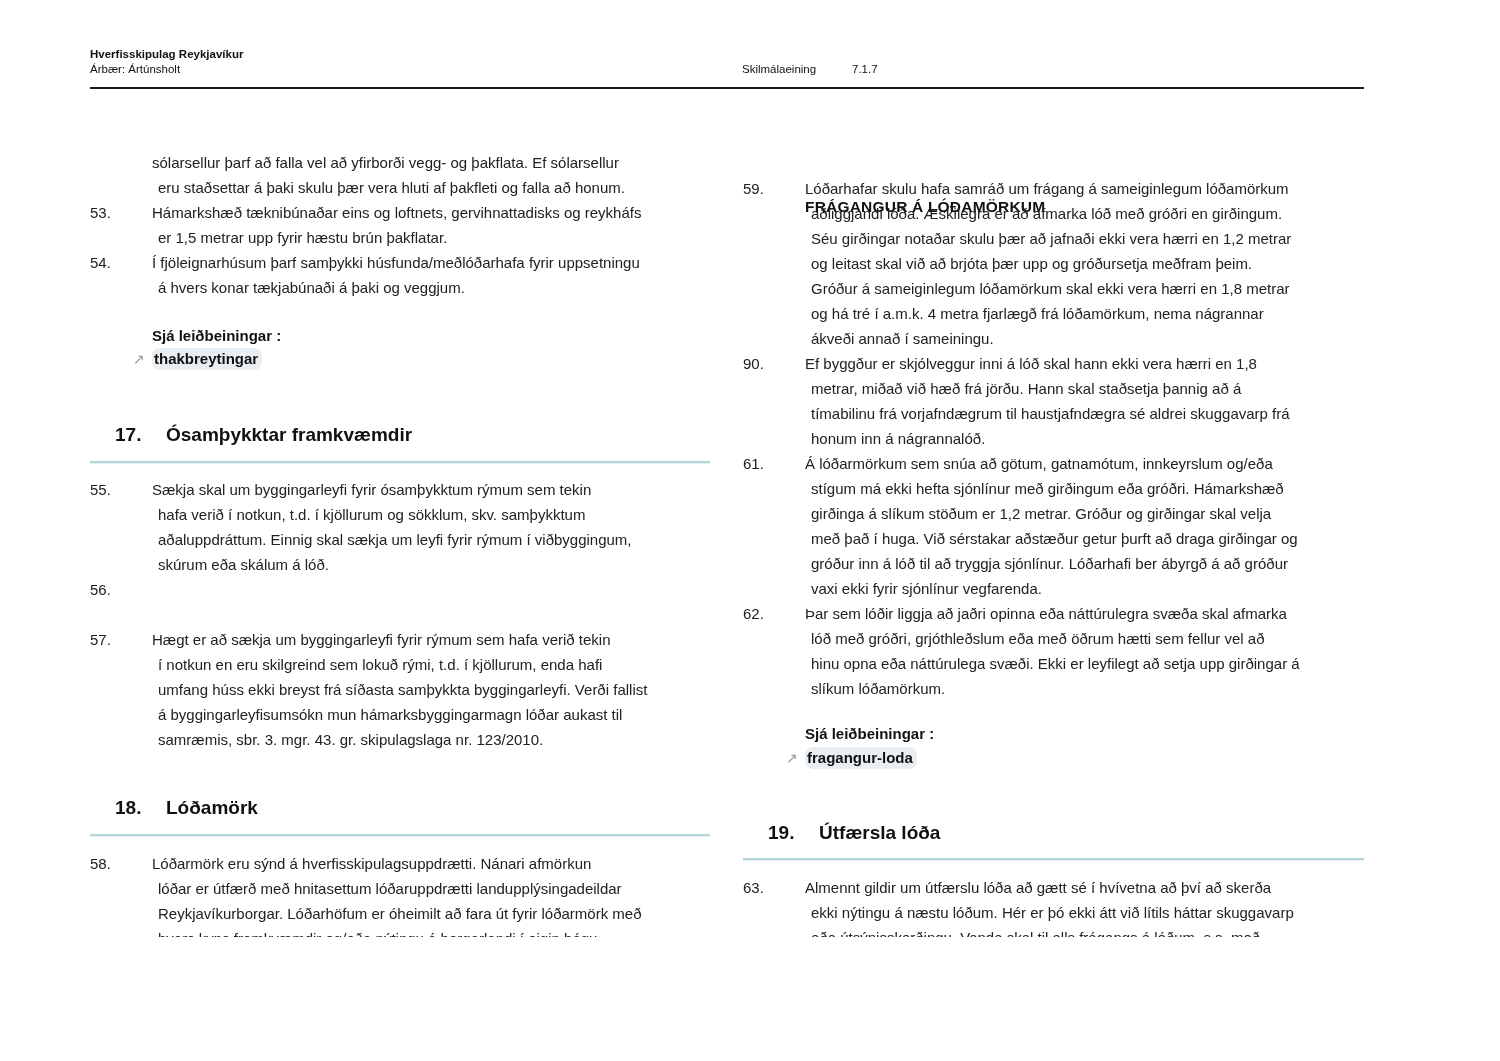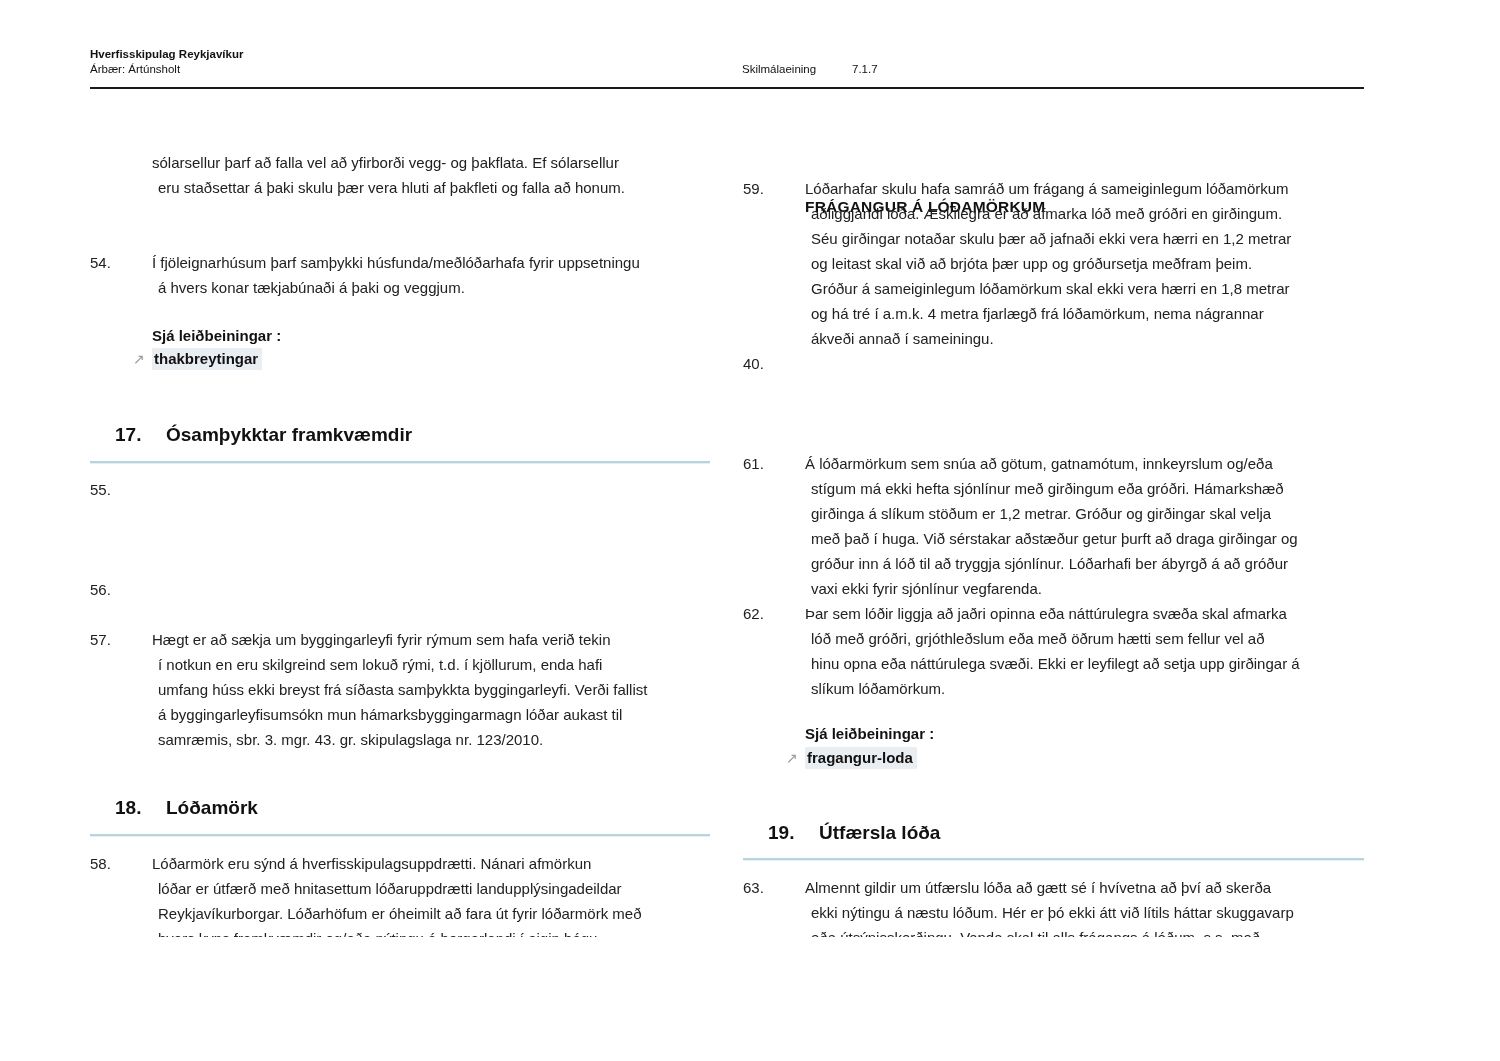--- a/index.html
+++ b/index.html
@@ -26,40 +26,45 @@
   .sect .h-title { margin-left:76px; white-space:pre; }
   .rule { position:absolute; height:2px; background:#b8d4dc; box-shadow:0 1px 0 rgba(184,212,220,.35); }
 
   
   .subhead { position:absolute; font-size:15.5px; font-weight:bold; color:#111; letter-spacing:.2px; white-space:pre; }
 
   
   .see-label { position:absolute; font-size:15px; font-weight:bold; color:#111; white-space:pre; }
   .see-link { position:absolute; font-size:15px; font-weight:bold; color:#111; cursor:pointer; }
   .see-link .arrow { position:absolute; left:-19px; top:1px; font-weight:normal; color:#9b9b9b; font-size:14px; }
-  .see-link .link-text { background:#e9eef3; padding:2px 4px 3px 2px; border-radius:1px; }
+  .see-link .link-text { background:#e9eef3; padding:2px 4px 3px 2px; border-radius:8px; }
 
   .page-num { position:absolute; left:90px; top:996px; font-size:12.5px; color:#111; }
 </style>
 </head>
 <body>
 
 <div class="page">
 
   <div class="hdr-title">Hverfisskipulag Reykjavíkur</div>
   <div class="hdr-sub">Árbær: Ártúnsholt</div>
   <div class="hdr-meta-label">Skilmálaeining</div>
   <div class="hdr-meta-value">7.1.7</div>
   <div class="hdr-rule"></div>
 
   <div class="para" style="left:90px; top:150px;">
     <div class="ptext">sólarsellur þarf að falla vel að yfirborði vegg- og þakflata. Ef sólarsellur
 eru staðsettar á þaki skulu þær vera hluti af þakfleti og falla að honum.</div>
   </div>
 
+  <div class="para" style="left:90px; top:200px;">
+    <span class="num">53.</span>
+    <div class="ptext">Hámarkshæð tæknibúnaðar eins og loftnets, gervihnattadisks og reykháfs
+er 1,5 metrar upp fyrir hæstu brún þakflatar.</div>
+  </div>
 
   <div class="para" style="left:90px; top:250px;">
     <span class="num">54.</span>
     <div class="ptext">Í fjöleignarhúsum þarf samþykki húsfunda/meðlóðarhafa fyrir uppsetningu
 á hvers konar tækjabúnaði á þaki og veggjum.</div>
   </div>
 
   <div class="see-label" style="left:152px; top:327px;">Sjá leiðbeiningar :</div>
   <div class="see-link" style="left:152px; top:350px;">
     <span class="arrow">↗</span>
@@ -67,20 +72,24 @@
   </div>
 
   <div class="sect" style="left:90px; top:424px;">
     <span class="h-num">17.</span>
     <div class="h-title">Ósamþykktar framkvæmdir</div>
   </div>
   <div class="rule" style="left:90px; top:461px; width:620px;"></div>
 
   <div class="para" style="left:90px; top:477px;">
     <span class="num">55.</span>
+    <div class="ptext">Sækja skal um byggingarleyfi fyrir ósamþykktum rýmum sem tekin
+hafa verið í notkun, t.d. í kjöllurum og sökklum, skv. samþykktum
+aðaluppdráttum. Einnig skal sækja um leyfi fyrir rýmum í viðbyggingum,
+skúrum eða skálum á lóð.</div>
   </div>
 
   <div class="para" style="left:90px; top:577px;">
     <span class="num">56.</span>
   </div>
 
   <div class="para" style="left:90px; top:627px;">
     <span class="num">57.</span>
     <div class="ptext">Hægt er að sækja um byggingarleyfi fyrir rýmum sem hafa verið tekin
 í notkun en eru skilgreind sem lokuð rými, t.d. í kjöllurum, enda hafi
@@ -110,21 +119,25 @@
     <div class="ptext">Lóðarhafar skulu hafa samráð um frágang á sameiginlegum lóðamörkum
 aðliggjandi lóða. Æskilegra er að afmarka lóð með gróðri en girðingum.
 Séu girðingar notaðar skulu þær að jafnaði ekki vera hærri en 1,2 metrar
 og leitast skal við að brjóta þær upp og gróðursetja meðfram þeim.
 Gróður á sameiginlegum lóðamörkum skal ekki vera hærri en 1,8 metrar
 og há tré í a.m.k. 4 metra fjarlægð frá lóðamörkum, nema nágrannar
 ákveði annað í sameiningu.</div>
   </div>
 
   <div class="para" style="left:743px; top:351px;">
-    <span class="num">40.</span>
+    <span class="num">90.</span>
+    <div class="ptext">Ef byggður er skjólveggur inni á lóð skal hann ekki vera hærri en 1,8
+metrar, miðað við hæð frá jörðu. Hann skal staðsetja þannig að á
+tímabilinu frá vorjafndægrum til haustjafndægra sé aldrei skuggavarp frá
+honum inn á nágrannalóð.</div>
   </div>
 
   <div class="para" style="left:743px; top:451px;">
     <span class="num">61.</span>
     <div class="ptext">Á lóðarmörkum sem snúa að götum, gatnamótum, innkeyrslum og/eða
 stígum má ekki hefta sjónlínur með girðingum eða gróðri. Hámarkshæð
 girðinga á slíkum stöðum er 1,2 metrar. Gróður og girðingar skal velja
 með það í huga. Við sérstakar aðstæður getur þurft að draga girðingar og
 gróður inn á lóð til að tryggja sjónlínur. Lóðarhafi ber ábyrgð á að gróður
 vaxi ekki fyrir sjónlínur vegfarenda.</div>

